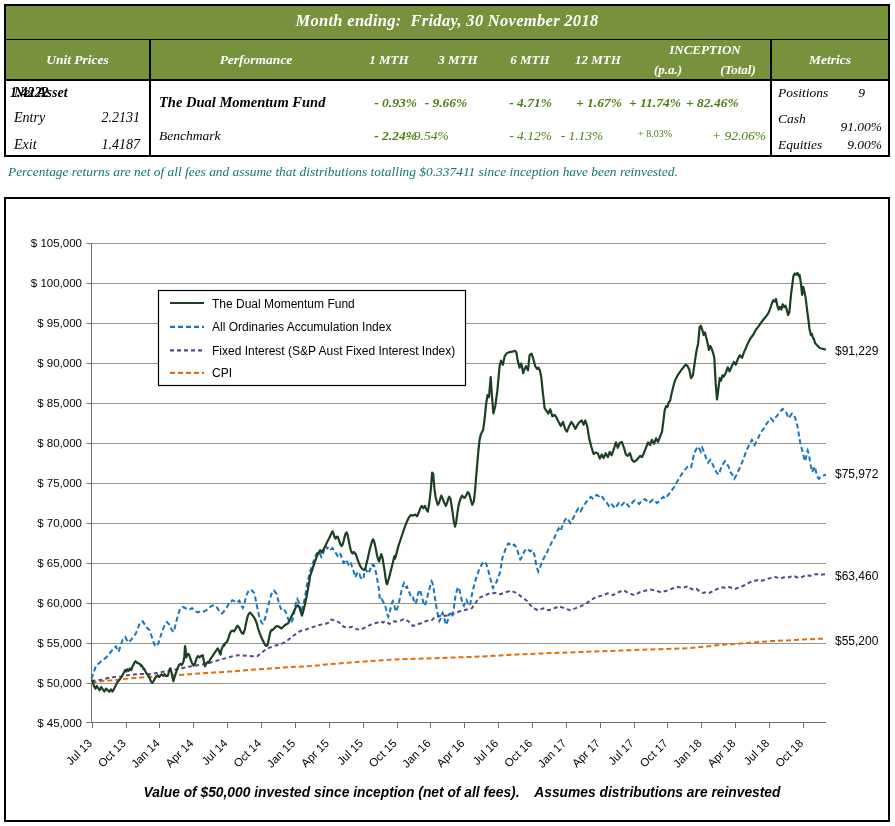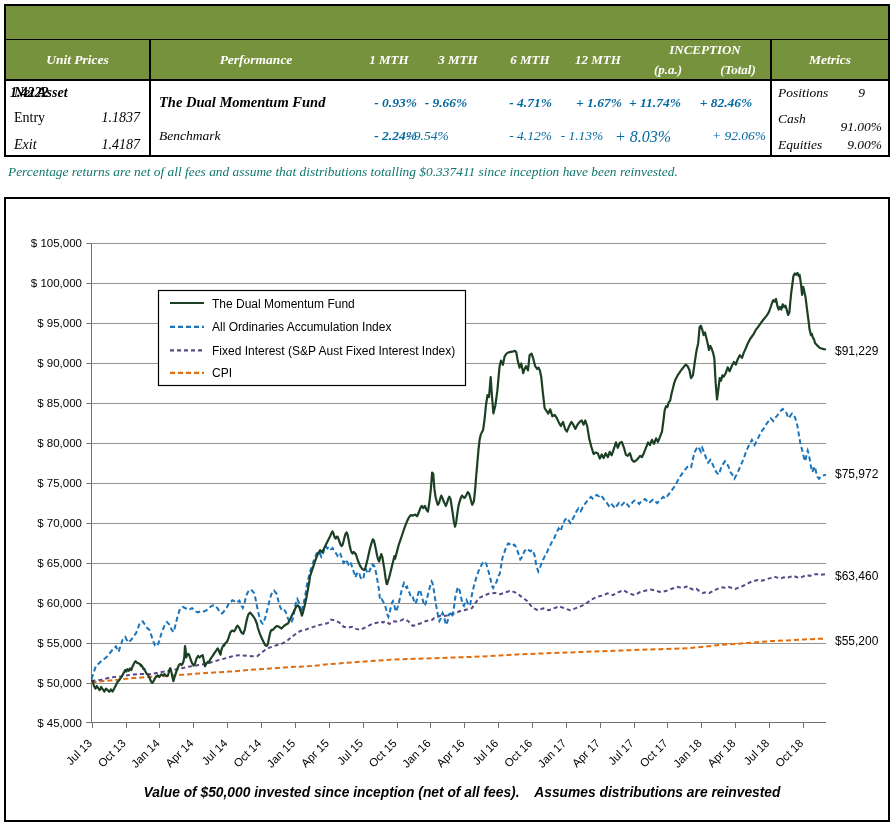--- a/index.html
+++ b/index.html
@@ -1,65 +1,66 @@
 <!DOCTYPE html>
 <html><head><meta charset="utf-8">
 <style>
 html,body{margin:0;padding:0;background:#fff;width:895px;height:826px;position:relative;overflow:hidden}
 .ser{font-family:"Liberation Serif",serif}
 .abs{position:absolute}
 .grn{background:#76923c}
 .wt{color:#fff;font-style:italic;font-weight:bold;text-align:center}
-.dgr{color:#0369a1}
+.dgr{color:#4d7c0f}
 </style></head>
 <body>
 
 <div class="abs" style="left:4px;top:4px;width:882px;height:149px;border:2px solid #000;background:#fff">
 
   <div class="abs grn" style="left:0;top:0;width:882px;height:33px;border-bottom:1px solid #000"></div>
 
   <div class="abs grn" style="left:0;top:34px;width:882px;height:39px;border-bottom:2px solid #000"></div>
 
   <div class="abs" style="left:143px;top:34px;width:2px;height:115px;background:#000"></div>
   <div class="abs" style="left:764px;top:34px;width:2px;height:115px;background:#000"></div>
 
+  <div class="abs ser wt" style="left:0;top:5px;width:882px;font-size:16.5px;letter-spacing:0.3px">Month ending:&nbsp; Friday, 30 November 2018</div>
 
   <div class="abs ser wt" style="left:0;top:46px;width:143px;font-size:13.5px">Unit Prices</div>
   <div class="abs ser wt" style="left:190px;top:46px;width:120px;font-size:13.5px">Performance</div>
   <div class="abs ser wt" style="left:352px;top:46px;width:62px;font-size:13px">1 MTH</div>
   <div class="abs ser wt" style="left:421px;top:46px;width:62px;font-size:13px">3 MTH</div>
   <div class="abs ser wt" style="left:493px;top:46px;width:62px;font-size:13px">6 MTH</div>
   <div class="abs ser wt" style="left:560px;top:46px;width:64px;font-size:13px">12 MTH</div>
   <div class="abs ser wt" style="left:655px;top:36px;width:88px;font-size:13px">INCEPTION</div>
   <div class="abs ser wt" style="left:630px;top:56px;width:64px;font-size:13px">(p.a.)</div>
   <div class="abs ser wt" style="left:700px;top:56px;width:64px;font-size:13px">(Total)</div>
   <div class="abs ser wt" style="left:766px;top:46px;width:116px;font-size:13.5px">Metrics</div>
 
   <div class="abs ser" style="left:8px;top:79px;width:130px;font-size:14px;font-weight:bold;font-style:italic">Net Asset</div>
   <div class="abs ser" style="left:4px;top:79px;width:130px;font-size:14px;font-weight:bold;font-style:italic;text-align:left">1.4222</div>
-  <div class="abs ser" style="left:8px;top:104px;width:130px;font-size:14px;">Entry</div>
-  <div class="abs ser" style="left:4px;top:104px;width:130px;font-size:14px;font-style:italic;text-align:right">1.1837</div>
+  <div class="abs ser" style="left:8px;top:104px;width:130px;font-size:14px;font-style:italic">Entry</div>
+  <div class="abs ser" style="left:4px;top:104px;width:130px;font-size:14px;font-style:italic;text-align:right">2.2131</div>
   <div class="abs ser" style="left:8px;top:131px;width:130px;font-size:14px;font-style:italic">Exit</div>
   <div class="abs ser" style="left:4px;top:131px;width:130px;font-size:14px;font-style:italic;text-align:right">1.4187</div>
 
   <div class="abs ser" style="left:153px;top:88px;font-size:14.5px;font-weight:bold;font-style:italic">The Dual Momentum Fund</div>
   <div class="abs ser" style="left:153px;top:122px;font-size:13.5px;font-style:italic">Benchmark</div>
 
   <div class="abs ser dgr" style="left:331px;top:89px;width:80px;font-size:13.5px;font-weight:bold;font-style:italic;text-align:right">- 0.93%</div>
   <div class="abs ser dgr" style="left:400px;top:89px;width:80px;font-size:13.5px;font-weight:bold;font-style:italic;text-align:center">- 9.66%</div>
   <div class="abs ser dgr" style="left:466px;top:89px;width:80px;font-size:13.5px;font-weight:bold;font-style:italic;text-align:right">- 4.71%</div>
   <div class="abs ser dgr" style="left:536px;top:89px;width:80px;font-size:13.5px;font-weight:bold;font-style:italic;text-align:right">+ 1.67%</div>
   <div class="abs ser dgr" style="left:609px;top:89px;width:80px;font-size:13.5px;font-weight:bold;font-style:italic;text-align:center">+ 11.74%</div>
-  <div class="abs ser dgr" style="left:680px;top:89px;width:80px;font-size:13.5px;font-weight:bold;font-style:italic;text-align:center">+ 82.46%</div>
+  <div class="abs ser dgr" style="left:680px;top:89px;width:80px;font-size:13.5px;font-weight:bold;font-style:italic;text-align:left">+ 82.46%</div>
 
   <div class="abs ser dgr" style="left:331px;top:122px;width:80px;font-size:13.5px;font-weight:bold;font-style:italic;text-align:right">- 2.24%</div>
   <div class="abs ser dgr" style="left:400px;top:122px;width:80px;font-size:13.5px;font-style:italic;text-align:left">- 9.54%</div>
   <div class="abs ser dgr" style="left:466px;top:122px;width:80px;font-size:13.5px;font-style:italic;text-align:right">- 4.12%</div>
   <div class="abs ser dgr" style="left:536px;top:122px;width:80px;font-size:13.5px;font-style:italic;text-align:center">- 1.13%</div>
-  <div class="abs ser dgr" style="left:609px;top:122px;width:80px;font-size:16px;font-style:italic;text-align:left">+ 8.03%</div>
+  <div class="abs ser dgr" style="left:609px;top:122px;width:80px;font-size:10px;text-align:center">+ 8.03%</div>
   <div class="abs ser dgr" style="left:680px;top:122px;width:80px;font-size:13.5px;font-style:italic;text-align:right">+ 92.06%</div>
 
   <div class="abs ser" style="left:772px;top:79px;font-size:13.5px;font-style:italic">Positions</div>
   <div class="abs ser" style="left:780px;top:79px;width:79px;font-size:13.5px;font-style:italic;text-align:right">9</div>
   <div class="abs ser" style="left:772px;top:105px;font-size:13.5px;font-style:italic">Cash</div>
   <div class="abs ser" style="left:780px;top:113px;width:96px;font-size:13.5px;font-style:italic;text-align:right">91.00%</div>
   <div class="abs ser" style="left:772px;top:131px;font-size:13.5px;font-style:italic">Equities</div>
   <div class="abs ser" style="left:780px;top:131px;width:96px;font-size:13.5px;font-style:italic;text-align:right">9.00%</div>
 </div>
 

